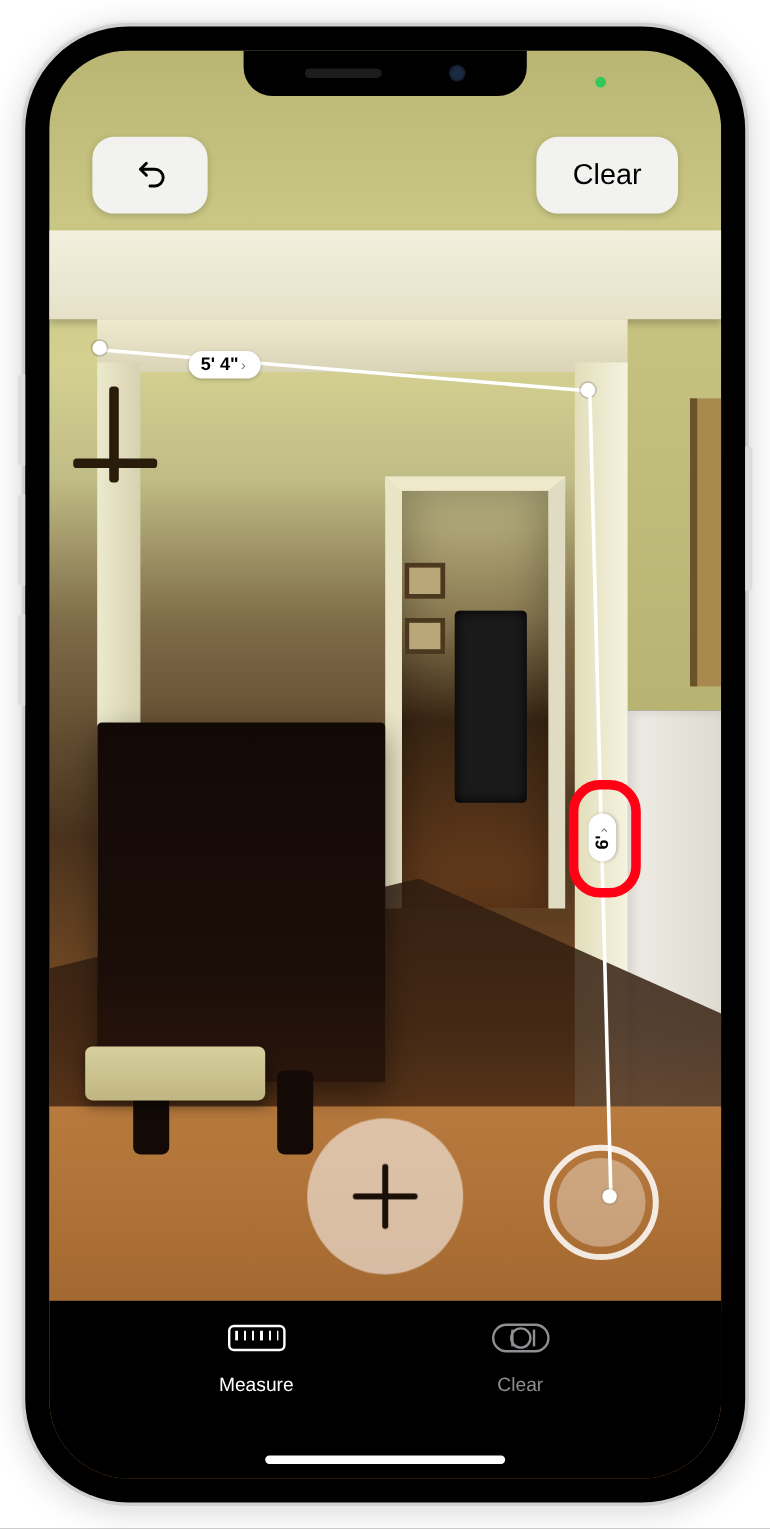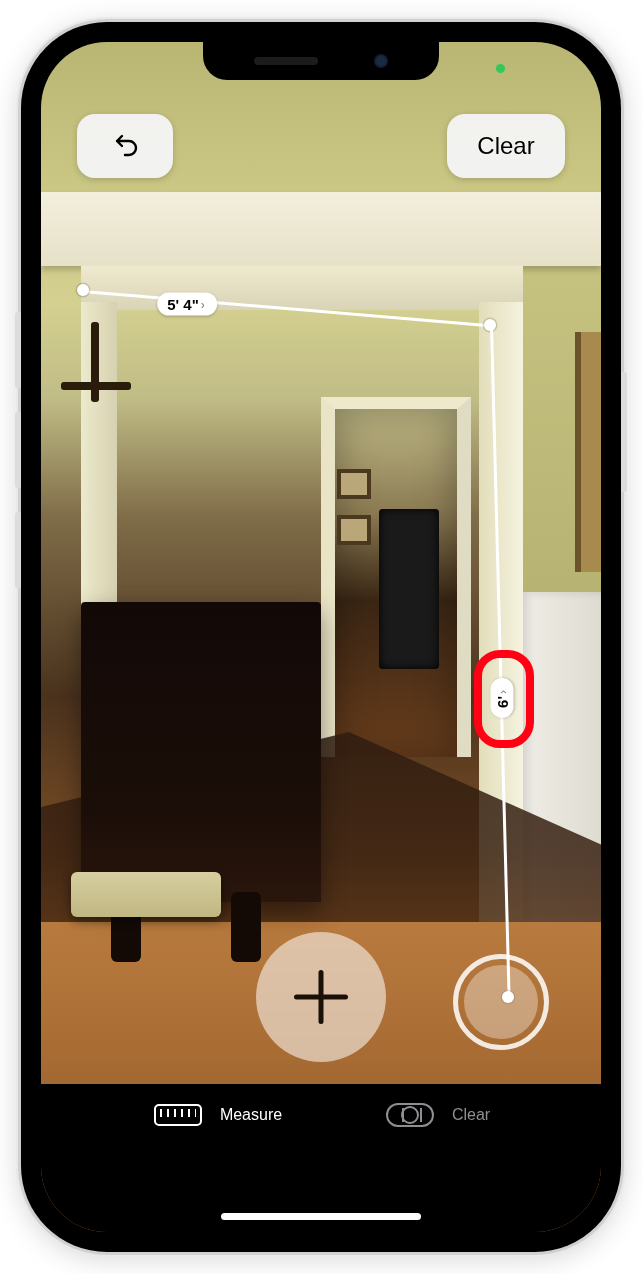--- a/index.html
+++ b/index.html
@@ -154,21 +154,21 @@
     }
     .shutter-btn::after{ content:""; width:74px; height:74px; border-radius:50%; background:rgba(255,255,255,.35);}
 
     
     .tabbar{
       position:absolute; left:0; right:0; bottom:0; height:148px;
       background:#000; z-index:55;
       display:flex; align-items:flex-start; justify-content:space-around;
       padding:16px 60px 0;
     }
-    .tab{ display:flex; flex-direction:row; align-items:center; gap:16px; color:#8e8e93; font-size:16px;}
+    .tab{ display:flex; flex-direction:column; align-items:center; gap:16px; color:#8e8e93; font-size:16px;}
     .tab.active{ color:#fff;}
     .tab .ico{ width:52px; height:30px; display:flex; align-items:center; justify-content:center;}
     .ruler{
       width:48px; height:22px; border:2.5px solid currentColor; border-radius:5px; position:relative;
     }
     .ruler::before{ content:""; position:absolute; inset:3px 4px auto; height:8px;
       background:repeating-linear-gradient(90deg, currentColor 0 2px, transparent 2px 7px);}
     .level{
       width:48px; height:24px; border:2.5px solid currentColor; border-radius:12px; position:relative;
     }

